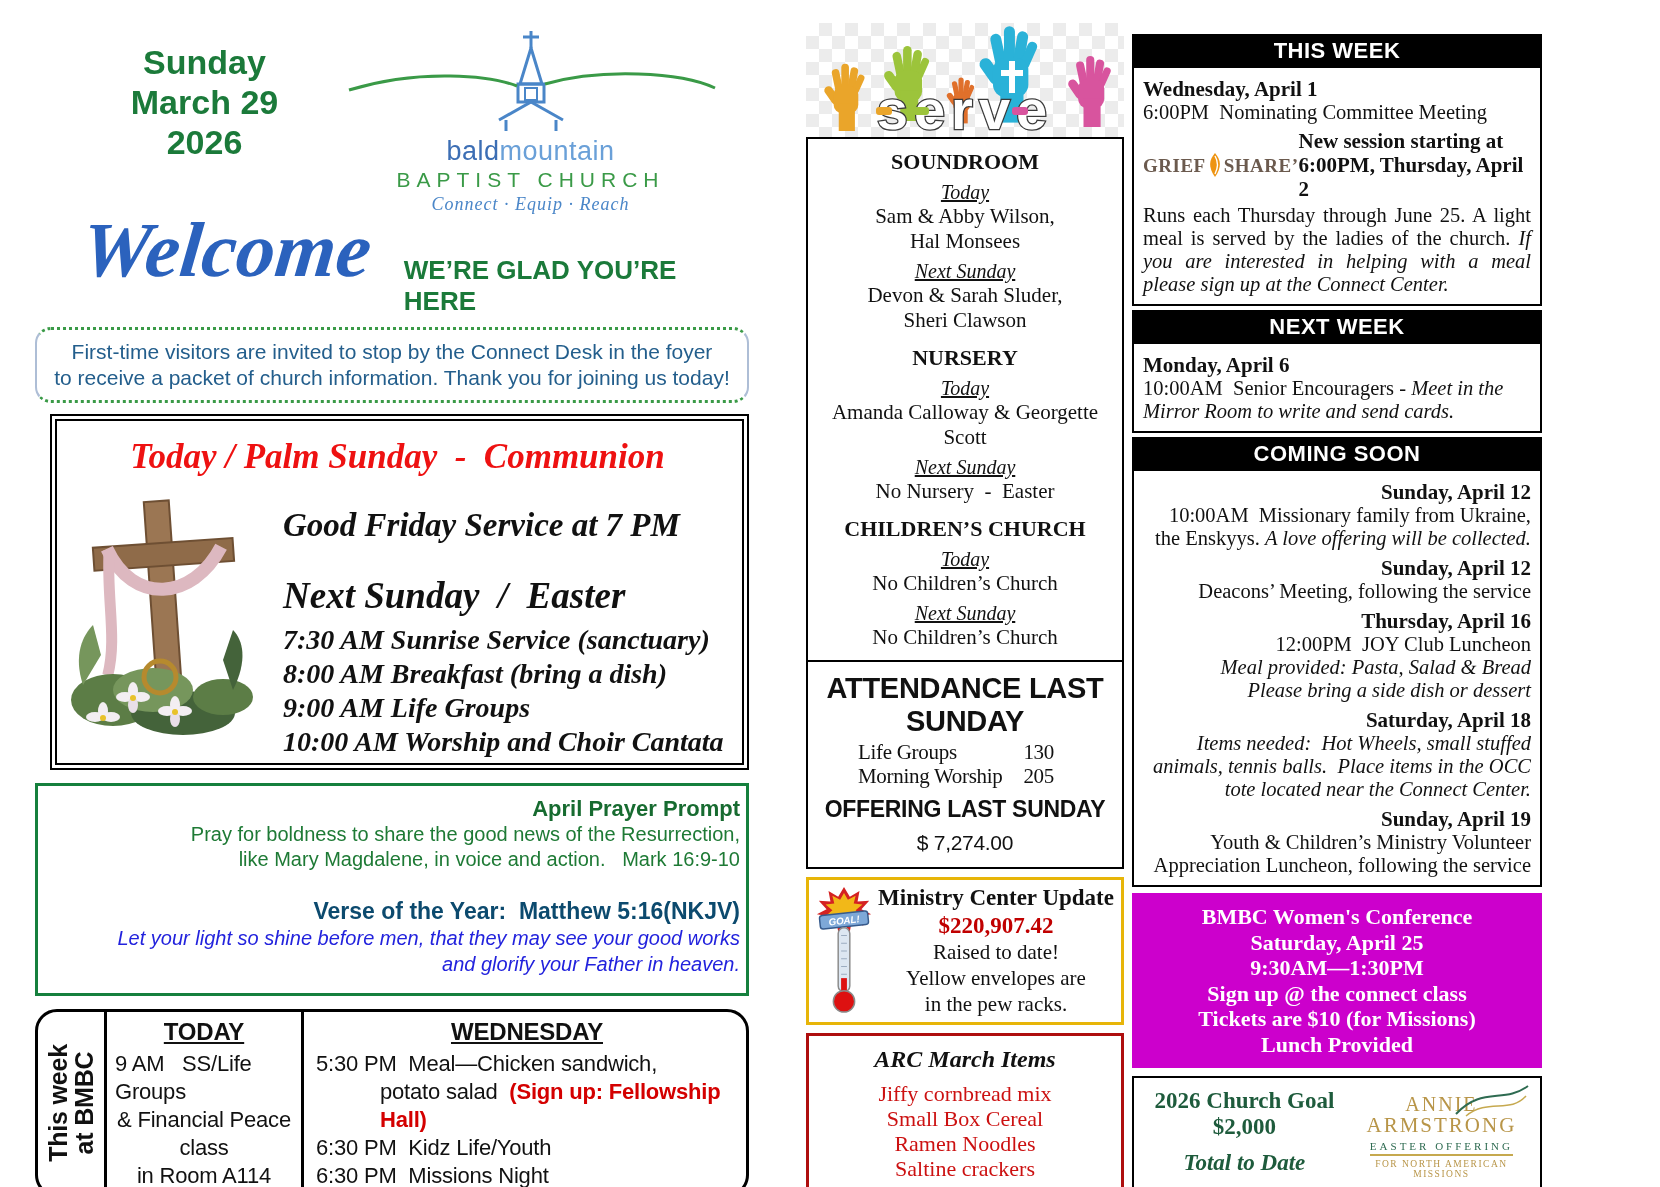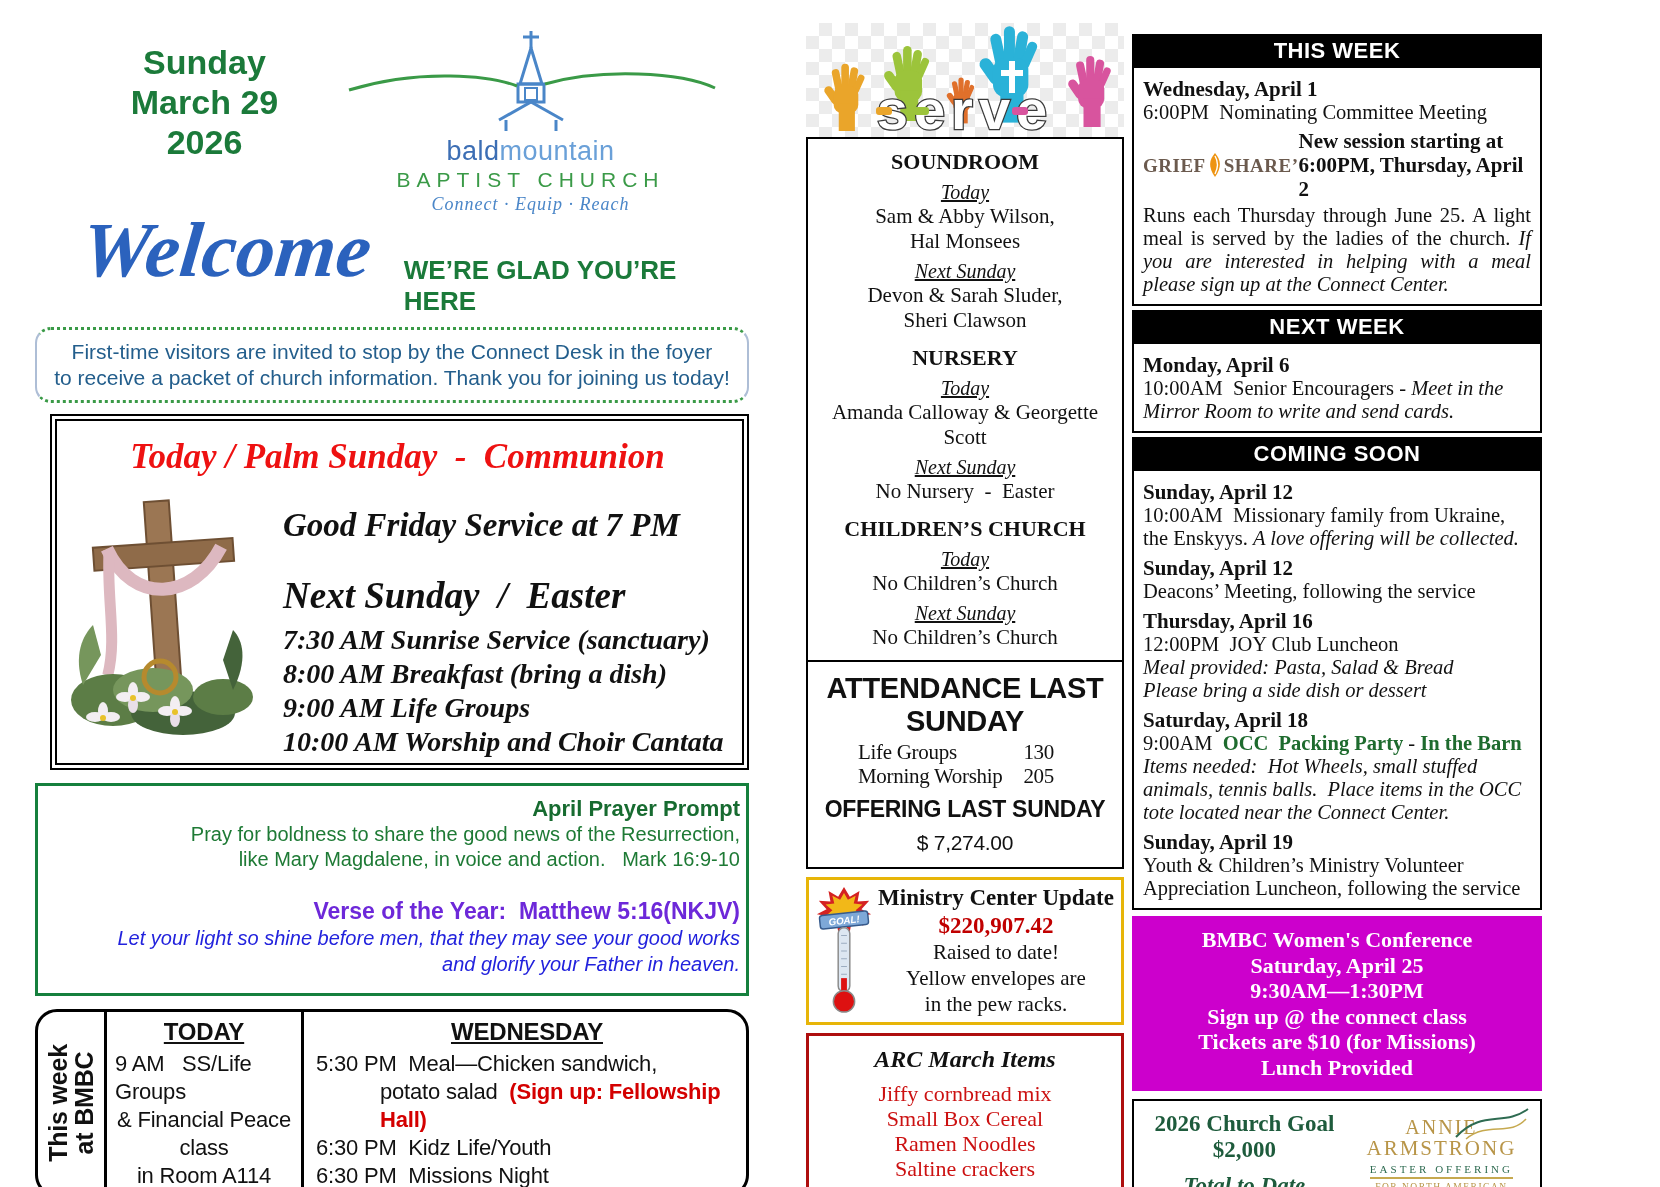--- a/index.html
+++ b/index.html
@@ -33,21 +33,21 @@
   .cross-art{width:212px;height:252px;flex:none;}
   .sched{flex:1;padding-left:8px;font-weight:bold;font-style:italic;}
   .good-friday{font-size:33px;margin-top:22px;}
   .easter-title{font-size:37px;margin-top:30px;}
   .sched-item{font-size:28px;line-height:34px;}
   .sched-list{margin-top:6px;}
   .prayer-box{margin-top:13px;border:3px solid #15803d;text-align:right;padding:10px 6px 16px;
     font-family:"Liberation Sans",sans-serif;}
   .prayer-title{color:#176b30;font-weight:bold;font-size:22px;}
   .prayer-line{color:#1e7a35;font-size:20px;line-height:25px;}
-  .verse-title{color:#6d28d9;font-weight:bold;font-size:23px;margin-top:26px;}
+  .verse-title{color:#0c4a6e;font-weight:bold;font-size:23px;margin-top:26px;}
   .verse-line{color:#2222dd;font-style:italic;font-size:20px;line-height:26px;}
   .week-table{margin-top:13px;border:3px solid #000;border-radius:22px;overflow:hidden;
     display:flex;height:182px;font-family:"Liberation Sans",sans-serif;letter-spacing:-.2px;}
   .side-label{width:66px;border-right:3px solid #000;display:flex;align-items:center;justify-content:center;}
   .side-label-inner{transform:rotate(-90deg);white-space:nowrap;font-weight:bold;font-size:25px;line-height:26px;text-align:center;}
   .today-col{width:190px;border-right:3px solid #000;padding:6px 2px;}
   .wed-col{flex:1;padding:6px 8px 6px 12px;}
   .col-hdr{text-align:center;font-weight:bold;font-size:24px;text-decoration:underline;margin-bottom:4px;}
   .tbl-line{font-size:22px;line-height:28px;}
   .ctr{text-align:center;}
@@ -89,21 +89,21 @@
   .rc-box{border:2px solid #000;border-top:none;padding:5px 9px 8px;font-size:20.5px;line-height:23px;}
   .rc-sect{margin-top:4px;}
   .rc-sect.firstS{margin-top:0;}
   .date-line{font-weight:bold;font-size:21px;margin-top:5px;}
   .gs-row{display:flex;align-items:center;margin:5px 0 3px;}
   .gs-logo{display:flex;align-items:center;flex:none;}
   .gs-word{font-size:19px;font-weight:bold;color:#6b5a4e;letter-spacing:.5px;}
   .gs-text{margin-left:0;font-weight:bold;font-size:21px;line-height:24px;}
   .just{text-align:justify;}
   .green-b{color:#1e6b2e;font-weight:bold;}
-  .cs-event{margin-top:7px;}
+  .cs-event{margin-top:7px;text-align:right;}
   .women-box{margin-top:6px;background:#cc00cc;color:#fff;text-align:center;
     font-weight:bold;font-size:22px;line-height:25.5px;padding:11px 2px;}
   .goal-box{margin-top:8px;border:2px solid #000;display:flex;padding:10px 6px 8px;}
   .goal-left{width:53%;text-align:center;color:#1e5b3c;font-weight:bold;}
   .goal-title{font-size:23px;line-height:26px;}
   .goal-total-label{font-style:italic;font-size:23px;margin-top:10px;}
   .annie{flex:1;text-align:center;position:relative;padding-top:6px;}
   .annie .a1{color:#b89548;font-size:20px;letter-spacing:2px;line-height:20px;}
   .annie .a2{color:#b89548;font-size:21px;letter-spacing:2px;line-height:22px;}
   .annie .a3{color:#2e6b51;font-size:11px;letter-spacing:3px;margin-top:2px;
@@ -408,21 +408,20 @@
 
         <div class="cs-event">
           <div class="date-line">Thursday, April 16</div>
           <div>12:00PM&nbsp; JOY Club Luncheon</div>
           <div class="it">Meal provided: Pasta, Salad &amp; Bread</div>
           <div class="it">Please bring a side dish or dessert</div>
         </div>
 
         <div class="cs-event">
           <div class="date-line">Saturday, April 18</div>
-          <div><span>9:00AM&nbsp; </span><span class="green-b">OCC&nbsp; Packing Party</span><span> - </span><span class="green-b">In the Barn</span></div>
           <div class="it">Items needed:&nbsp; Hot Wheels, small stuffed animals, tennis balls.&nbsp; Place items in the OCC tote located near the Connect Center.</div>
         </div>
 
         <div class="cs-event">
           <div class="date-line">Sunday, April 19</div>
           <div>Youth &amp; Children’s Ministry Volunteer Appreciation Luncheon, following the service</div>
         </div>
 
       </div>
     </div>

